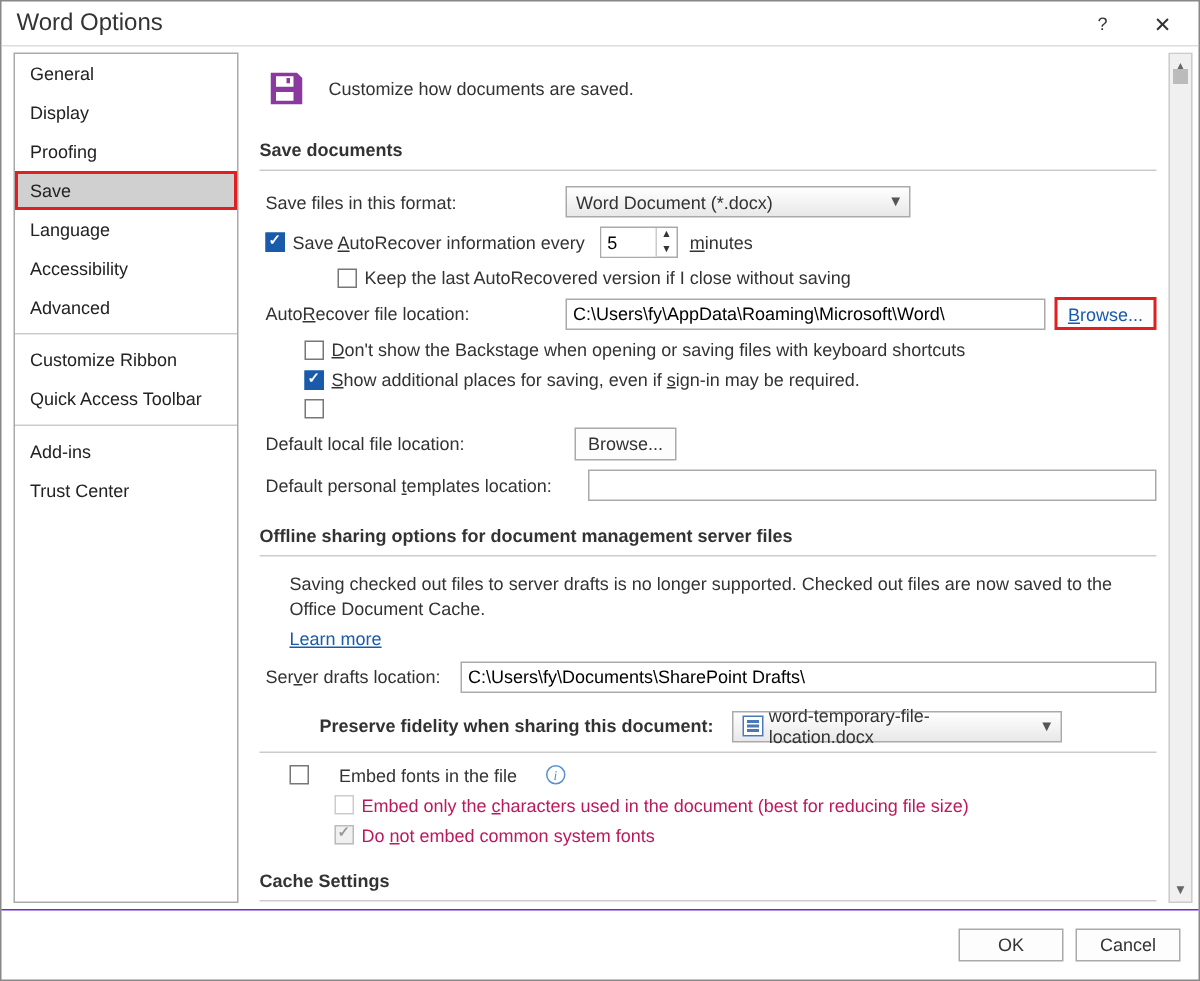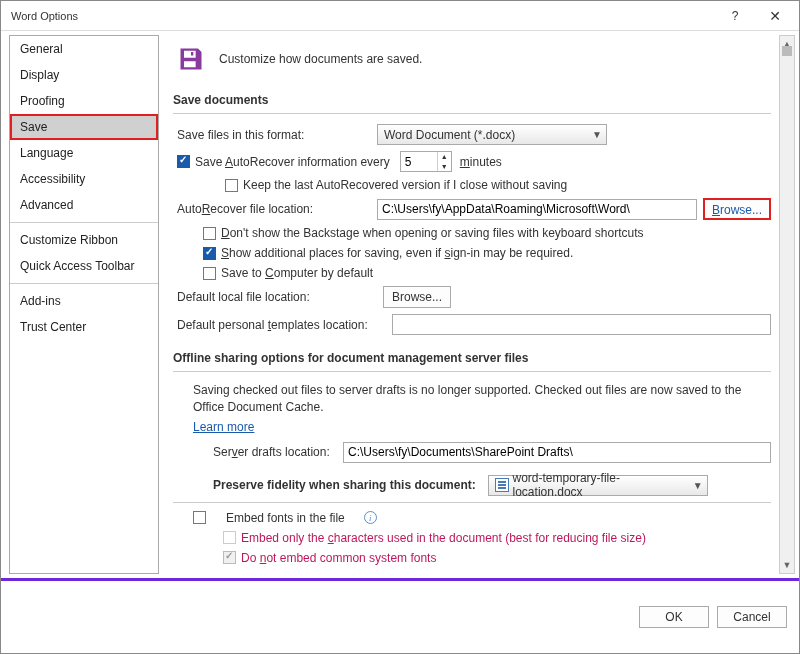--- a/index.html
+++ b/index.html
@@ -1,21 +1,21 @@
 <!DOCTYPE html>
 <html><head>
 <meta charset="utf-8">
 <style>
 * { box-sizing: border-box; margin: 0; padding: 0; }
 body { font-family: "Segoe UI", Tahoma, sans-serif; font-size: 12px; color: #333; background: #fff; }
 
 .window { width: 800px; height: 654px; border: 1px solid #888; display: flex; flex-direction: column; position: relative; }
 
 .titlebar { height: 30px; display: flex; align-items: center; padding: 0 4px 0 10px; border-bottom: 1px solid #ddd; }
-.titlebar .title { flex: 1; font-size: 11px; }
+.titlebar .title { flex: 1; font-size: 16px; }
 .titlebar .help { width: 40px; text-align: center; cursor: default; }
 .titlebar .close { width: 40px; text-align: center; cursor: default; font-size: 14px; }
 
 .body { flex: 1; display: flex; min-height: 0; }
 
 .sidebar { width: 150px; border: 1px solid #aaa; margin: 4px 4px 4px 8px; background: #fff; overflow: hidden; }
 .sidebar .item { padding: 6px 10px; cursor: default; color: #222; }
 .sidebar .item.active { background: #d0d0d0; border: 2px solid #e02020; padding: 4px 8px; }
 .sidebar .divider { border-top: 1px solid #ccc; margin: 4px 0; }
 
@@ -50,21 +50,21 @@
 .num .spin div { flex:1; font-size:7px; text-align:center; line-height:9px; cursor:default;}
 
 .txtin { border:1px solid #aaa; height:21px; padding:0 4px; font-size:12px;}
 .btn { display:inline-block; border:1px solid #aaa; background:#fdfdfd; height:22px; padding:0 8px; line-height:20px; cursor:default;}
 .btn.highlight { border:2px solid #e02020; padding:0 7px; color:#1a5aab; }
 .link { color:#1a5aab; cursor:pointer; text-decoration:underline;}
 .under { text-decoration: underline; }
 .info-icon { display:inline-flex; width:13px; height:13px; border:1px solid #5a8fcb; border-radius:50%; align-items:center; justify-content:center; color:#5a8fcb; font-size:9px; font-style:italic; font-family:serif; margin-left:4px;}
 .disabled { color:#be185d; }
 
-.buttons { display:flex; justify-content:flex-end; gap:8px; padding: 25px 12px; border-top:3px solid #6d28d9; }
+.buttons { display:flex; justify-content:flex-end; gap:8px; padding: 12px 12px; border-top:1px solid #6d28d9; }
 .buttons .btn { width:70px; text-align:center;}
 
 .docicon { display:inline-block; width:14px; height:14px; background:#fff; border:1px solid #4a7ab5; position:relative; margin-right:4px; vertical-align:middle;}
 .docicon::after { content:""; position:absolute; top:2px; left:2px; right:2px; height:2px; background:#4a7ab5; box-shadow:0 3px 0 #4a7ab5, 0 6px 0 #4a7ab5;}
 </style>
 </head>
 <body>
 
 <div class="window">
   <div class="titlebar">
@@ -140,39 +140,38 @@
         <div class="row indent">
           <span class="cbx"></span>
           <span><span class="under">D</span><span>on't show the Backstage when opening or saving files with keyboard shortcuts</span></span>
         </div>
         <div class="row indent">
           <span class="cbx checked"></span>
           <span><span class="under">S</span><span>how additional places for saving, even if </span><span class="under">s</span><span>ign-in may be required.</span></span>
         </div>
         <div class="row indent">
           <span class="cbx"></span>
-          <span><span>Save to </span><span class="under">C</span><span>omputer by default</span></span>
         </div>
 
         <div class="row" style="padding-left:4px;">
           <span class="lbl">Default local file location:</span>
           <span style="width:6px;"></span>
           <span class="btn">Browse...</span>
         </div>
 
         <div class="row" style="padding-left:4px;">
           <span style="width:215px;"><span>Default personal </span><span class="under">t</span><span>emplates location:</span></span>
           <input class="txtin" style="flex: 1 1 0%;" value="">
         </div>
 
         <div class="section-title" style="margin-top:12px;">Offline sharing options for document management server files</div>
         <div style="padding:0 4px 4px 20px;line-height:1.4;">Saving checked out files to server drafts is no longer supported. Checked out files are now saved to the Office Document Cache.</div>
         <div style="padding:0 4px 8px 20px;"><span class="link">Learn more</span></div>
         <div class="row" style="padding-left:4px;">
-          <span style="width:130px;margin-left:36px;"><span>Ser</span><span class="under">v</span><span>er drafts location:</span></span>
+          <span style="width:130px;"><span>Ser</span><span class="under">v</span><span>er drafts location:</span></span>
           <input class="txtin" style="flex: 1 1 0%;" value="C:\Users\fy\Documents\SharePoint Drafts\">
         </div>
 
         <div class="row" style="margin-top:12px;border-bottom:1px solid #ccc;padding-bottom:6px;">
           <span style="font-weight:600;padding-left:40px;">Preserve fidelity when sharing this document:</span>
           <span style="width:12px;"></span>
           <div class="drop" style="width:220px;">
             <span style="display:flex;align-items:center;">
                 <span class="docicon"></span>
                 <span>word-temporary-file-location.docx</span>

